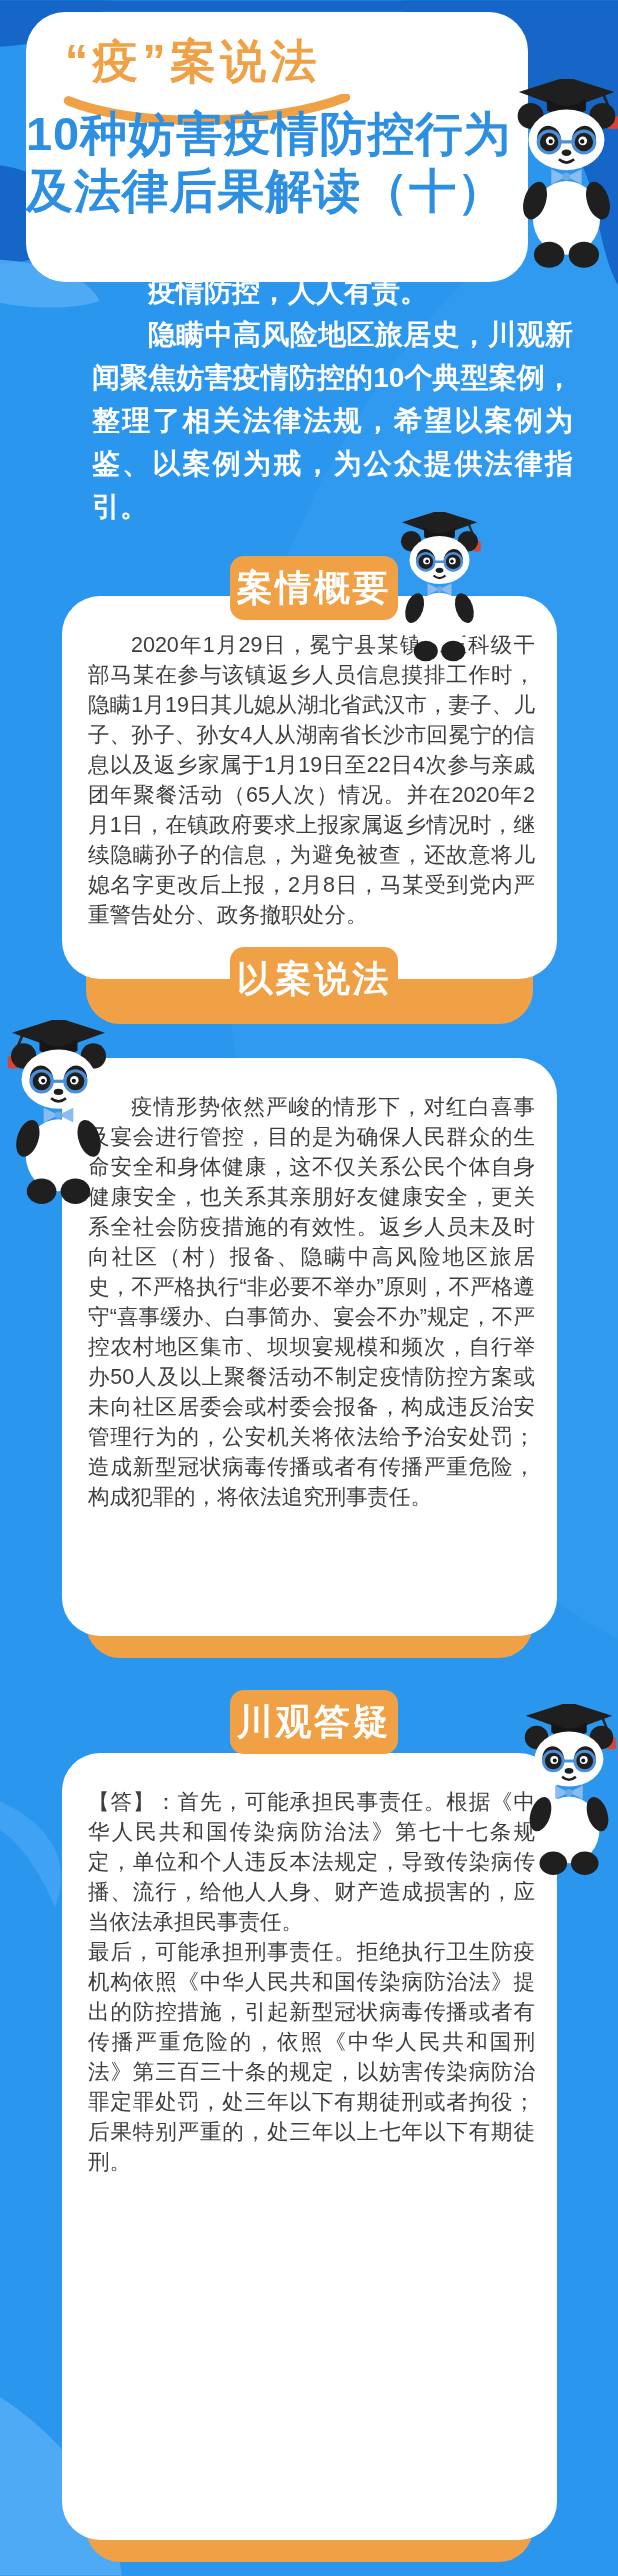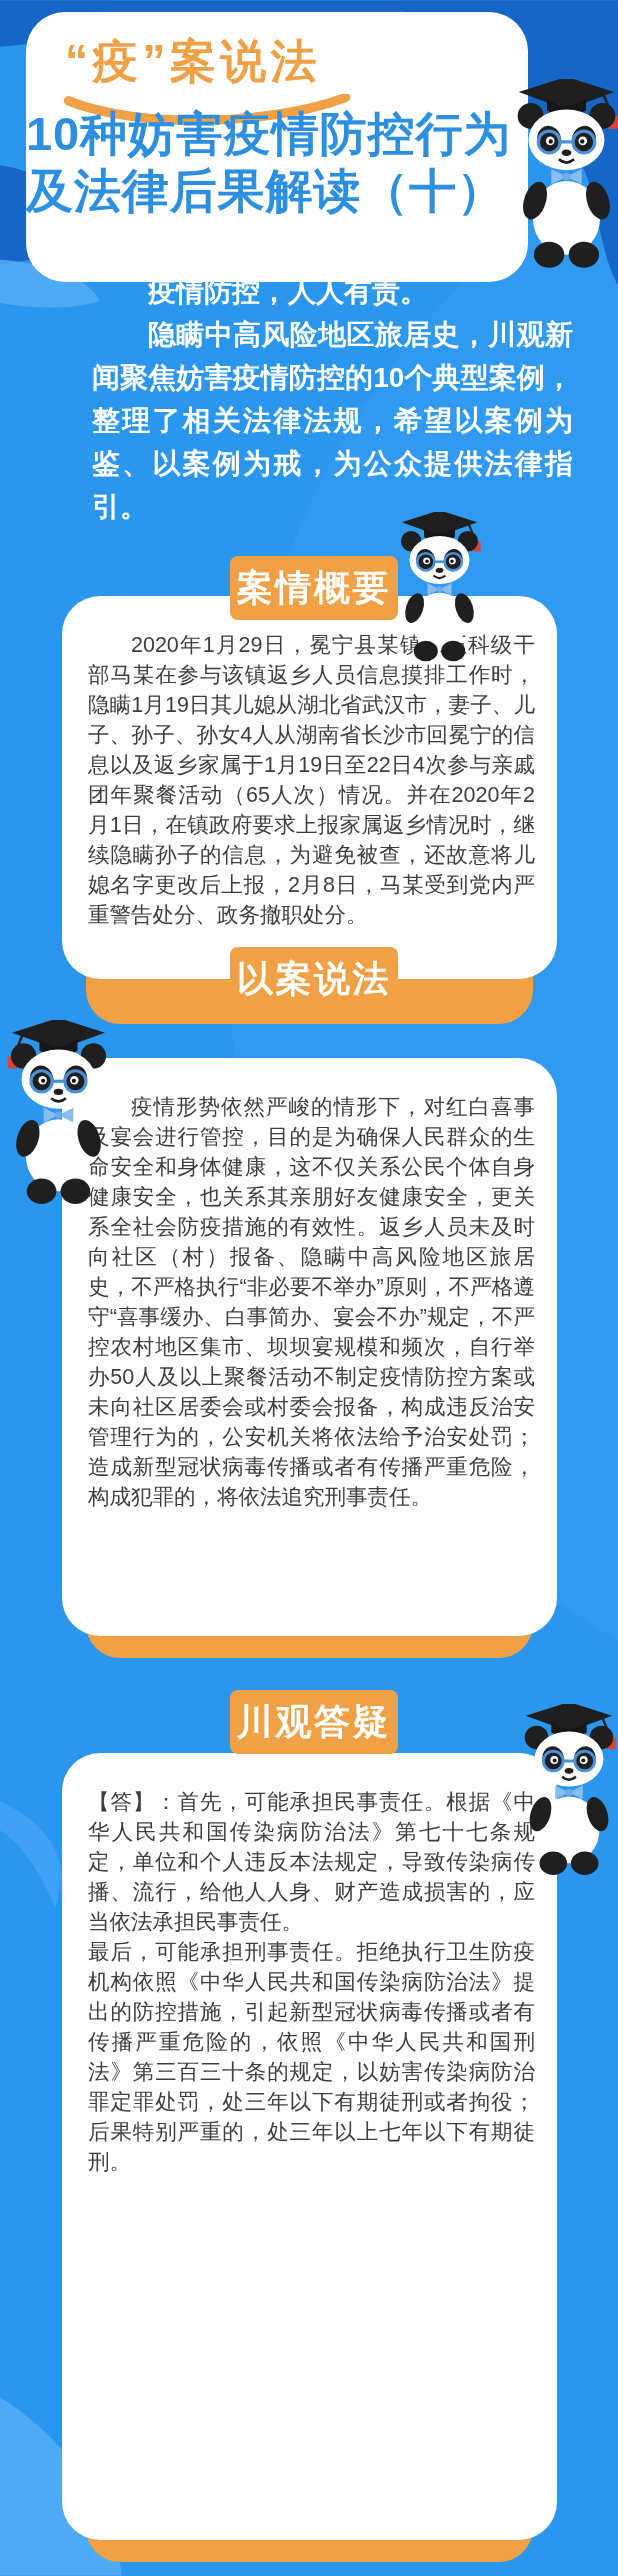--- a/index.html
+++ b/index.html
@@ -27,21 +27,21 @@
   .intro{
     position:absolute;left:72px;top:270px;width:481px;z-index:2;
     color:#ffffff;font-size:28px;line-height:43px;font-weight:600;
     text-align:justify;
     margin-left:20px;
   }
   .intro p{margin:0;text-indent:2em;}
   
   .badge{
     position:absolute;left:230px;width:168px;height:64px;z-index:5;
-    background:#f0a145;border-radius:8px;color:#ffffff;
+    background:#f0a145;border-radius:14px;color:#ffffff;
     font-size:36px;font-weight:800;letter-spacing:2.6px;
     display:flex;align-items:center;justify-content:center;
   }
   .badge1{top:556px;}
   .badge2{top:947px;font-family:Liberation Mono, monospace;}
   .badge3{top:1690px;}
   
   .card{
     position:absolute;left:62px;width:495px;z-index:2;
     background:#ffffff;border-radius:38px;

